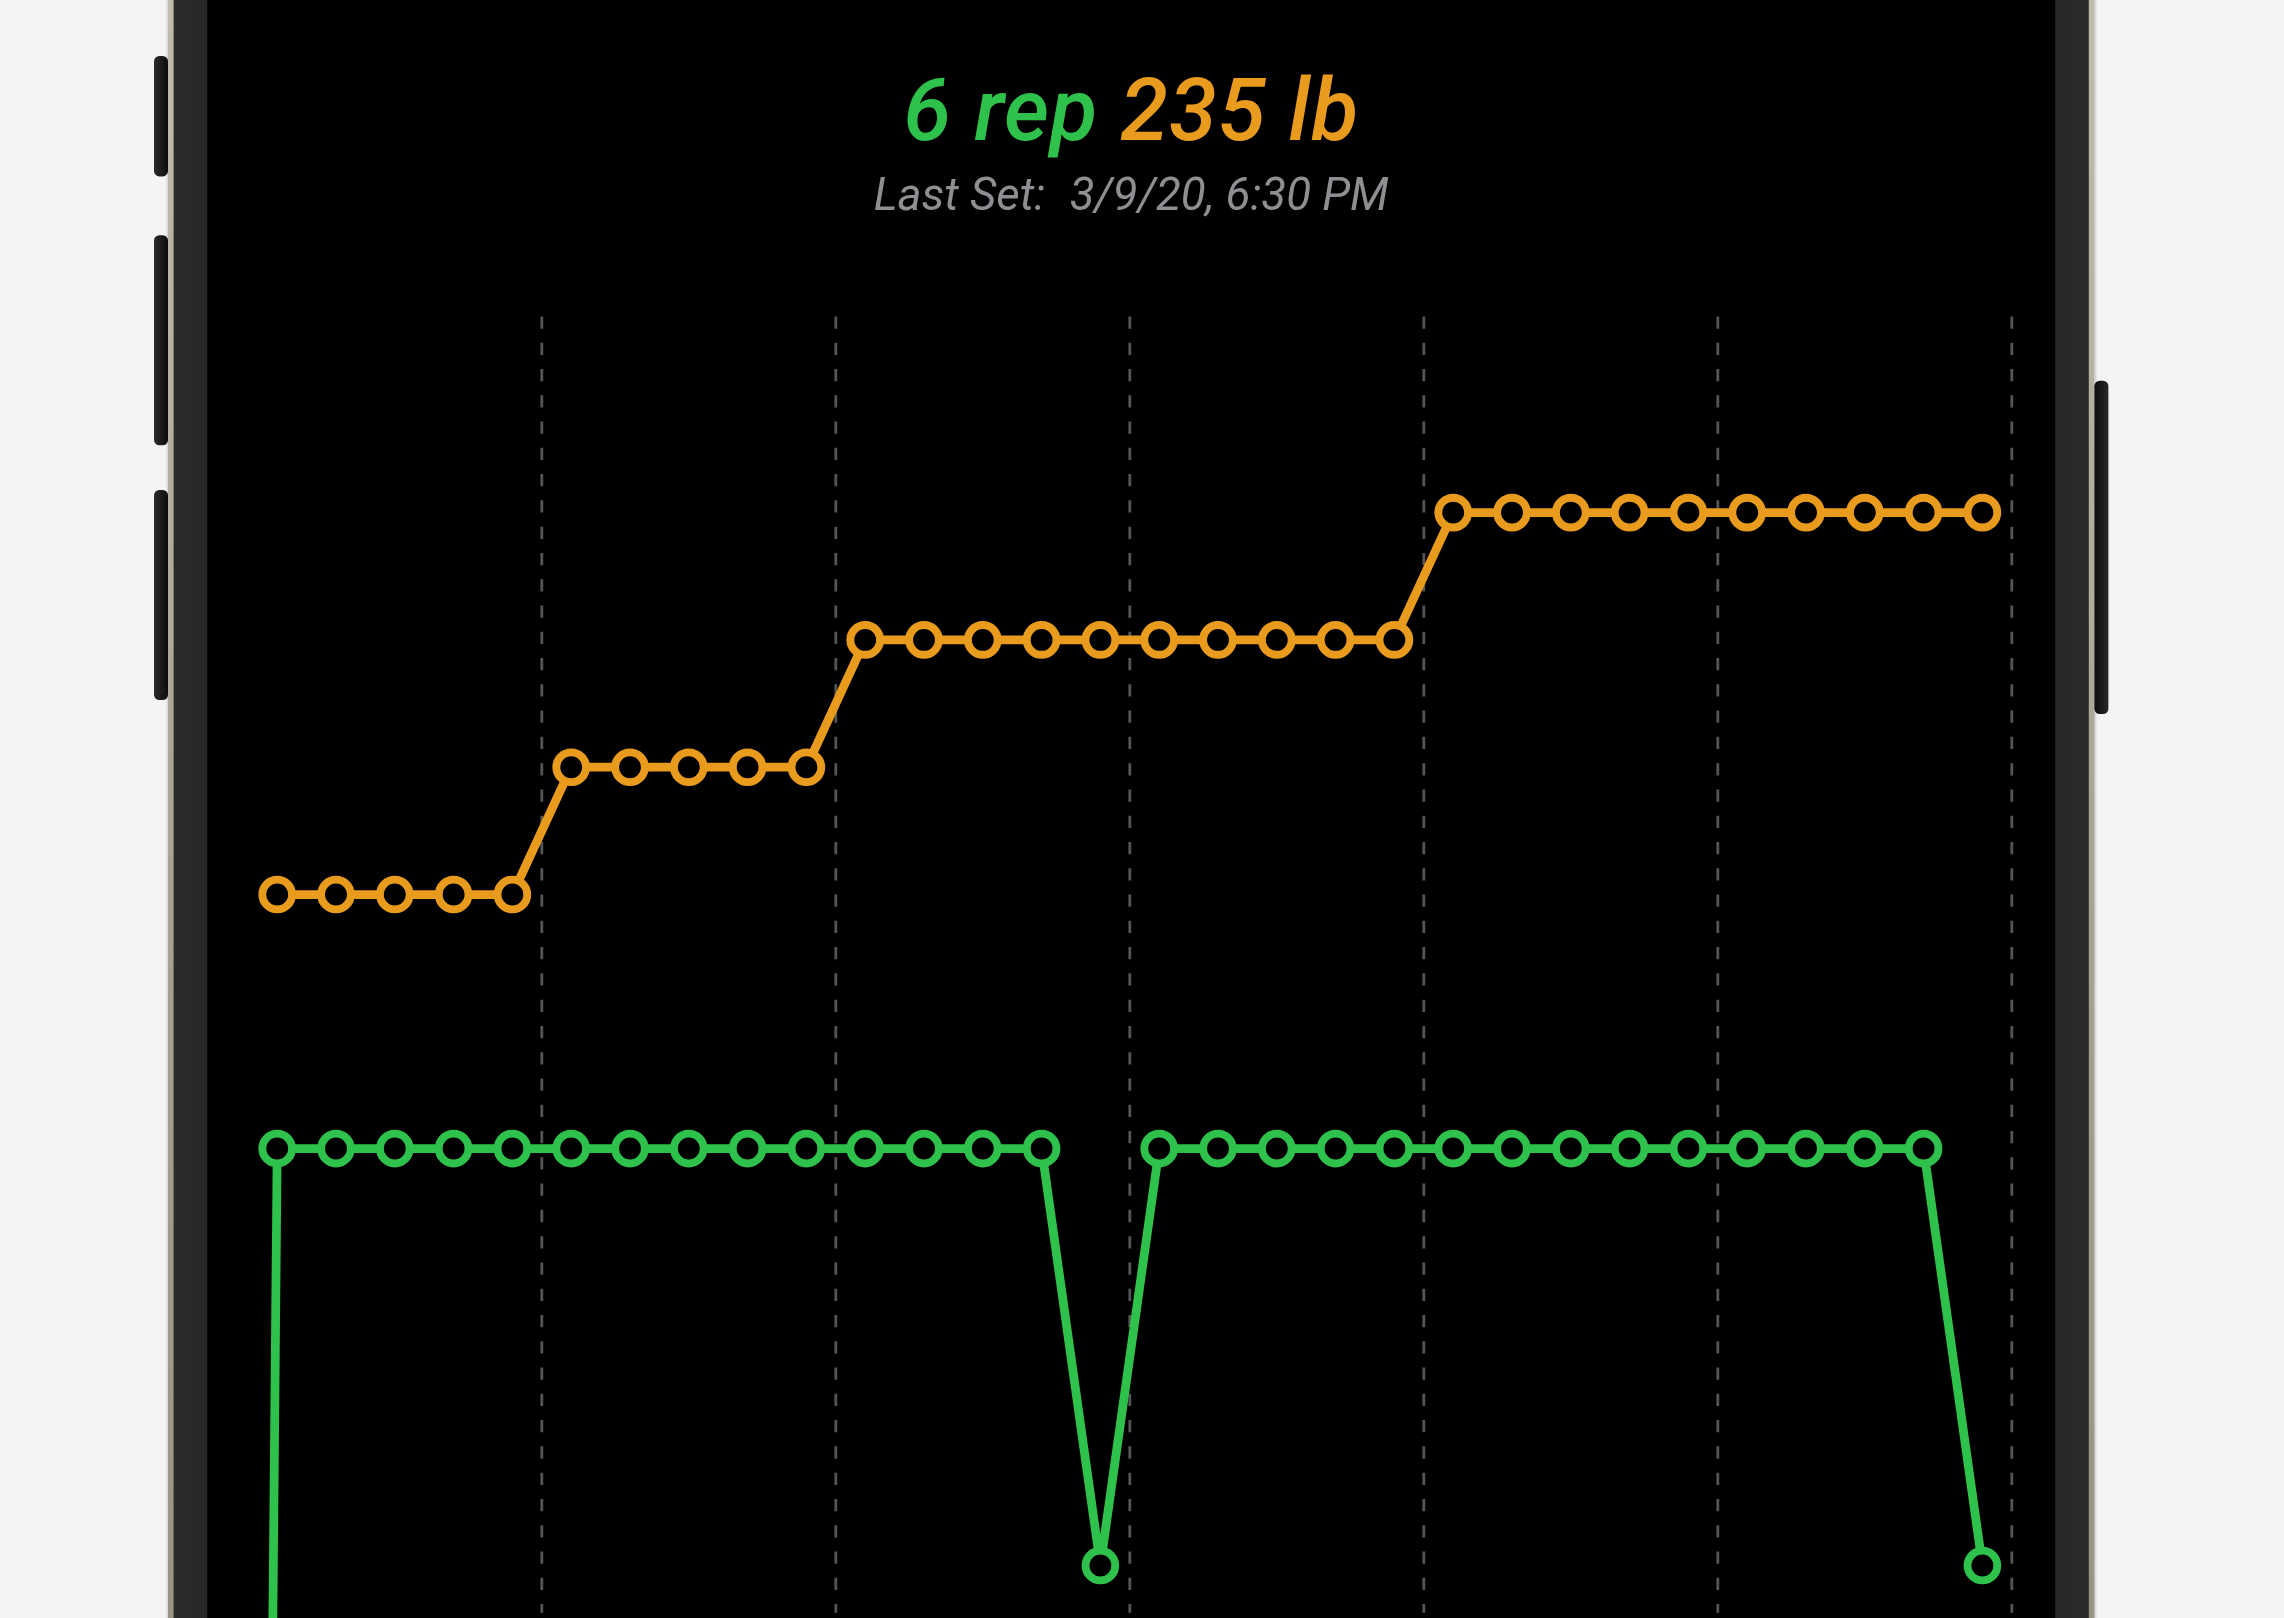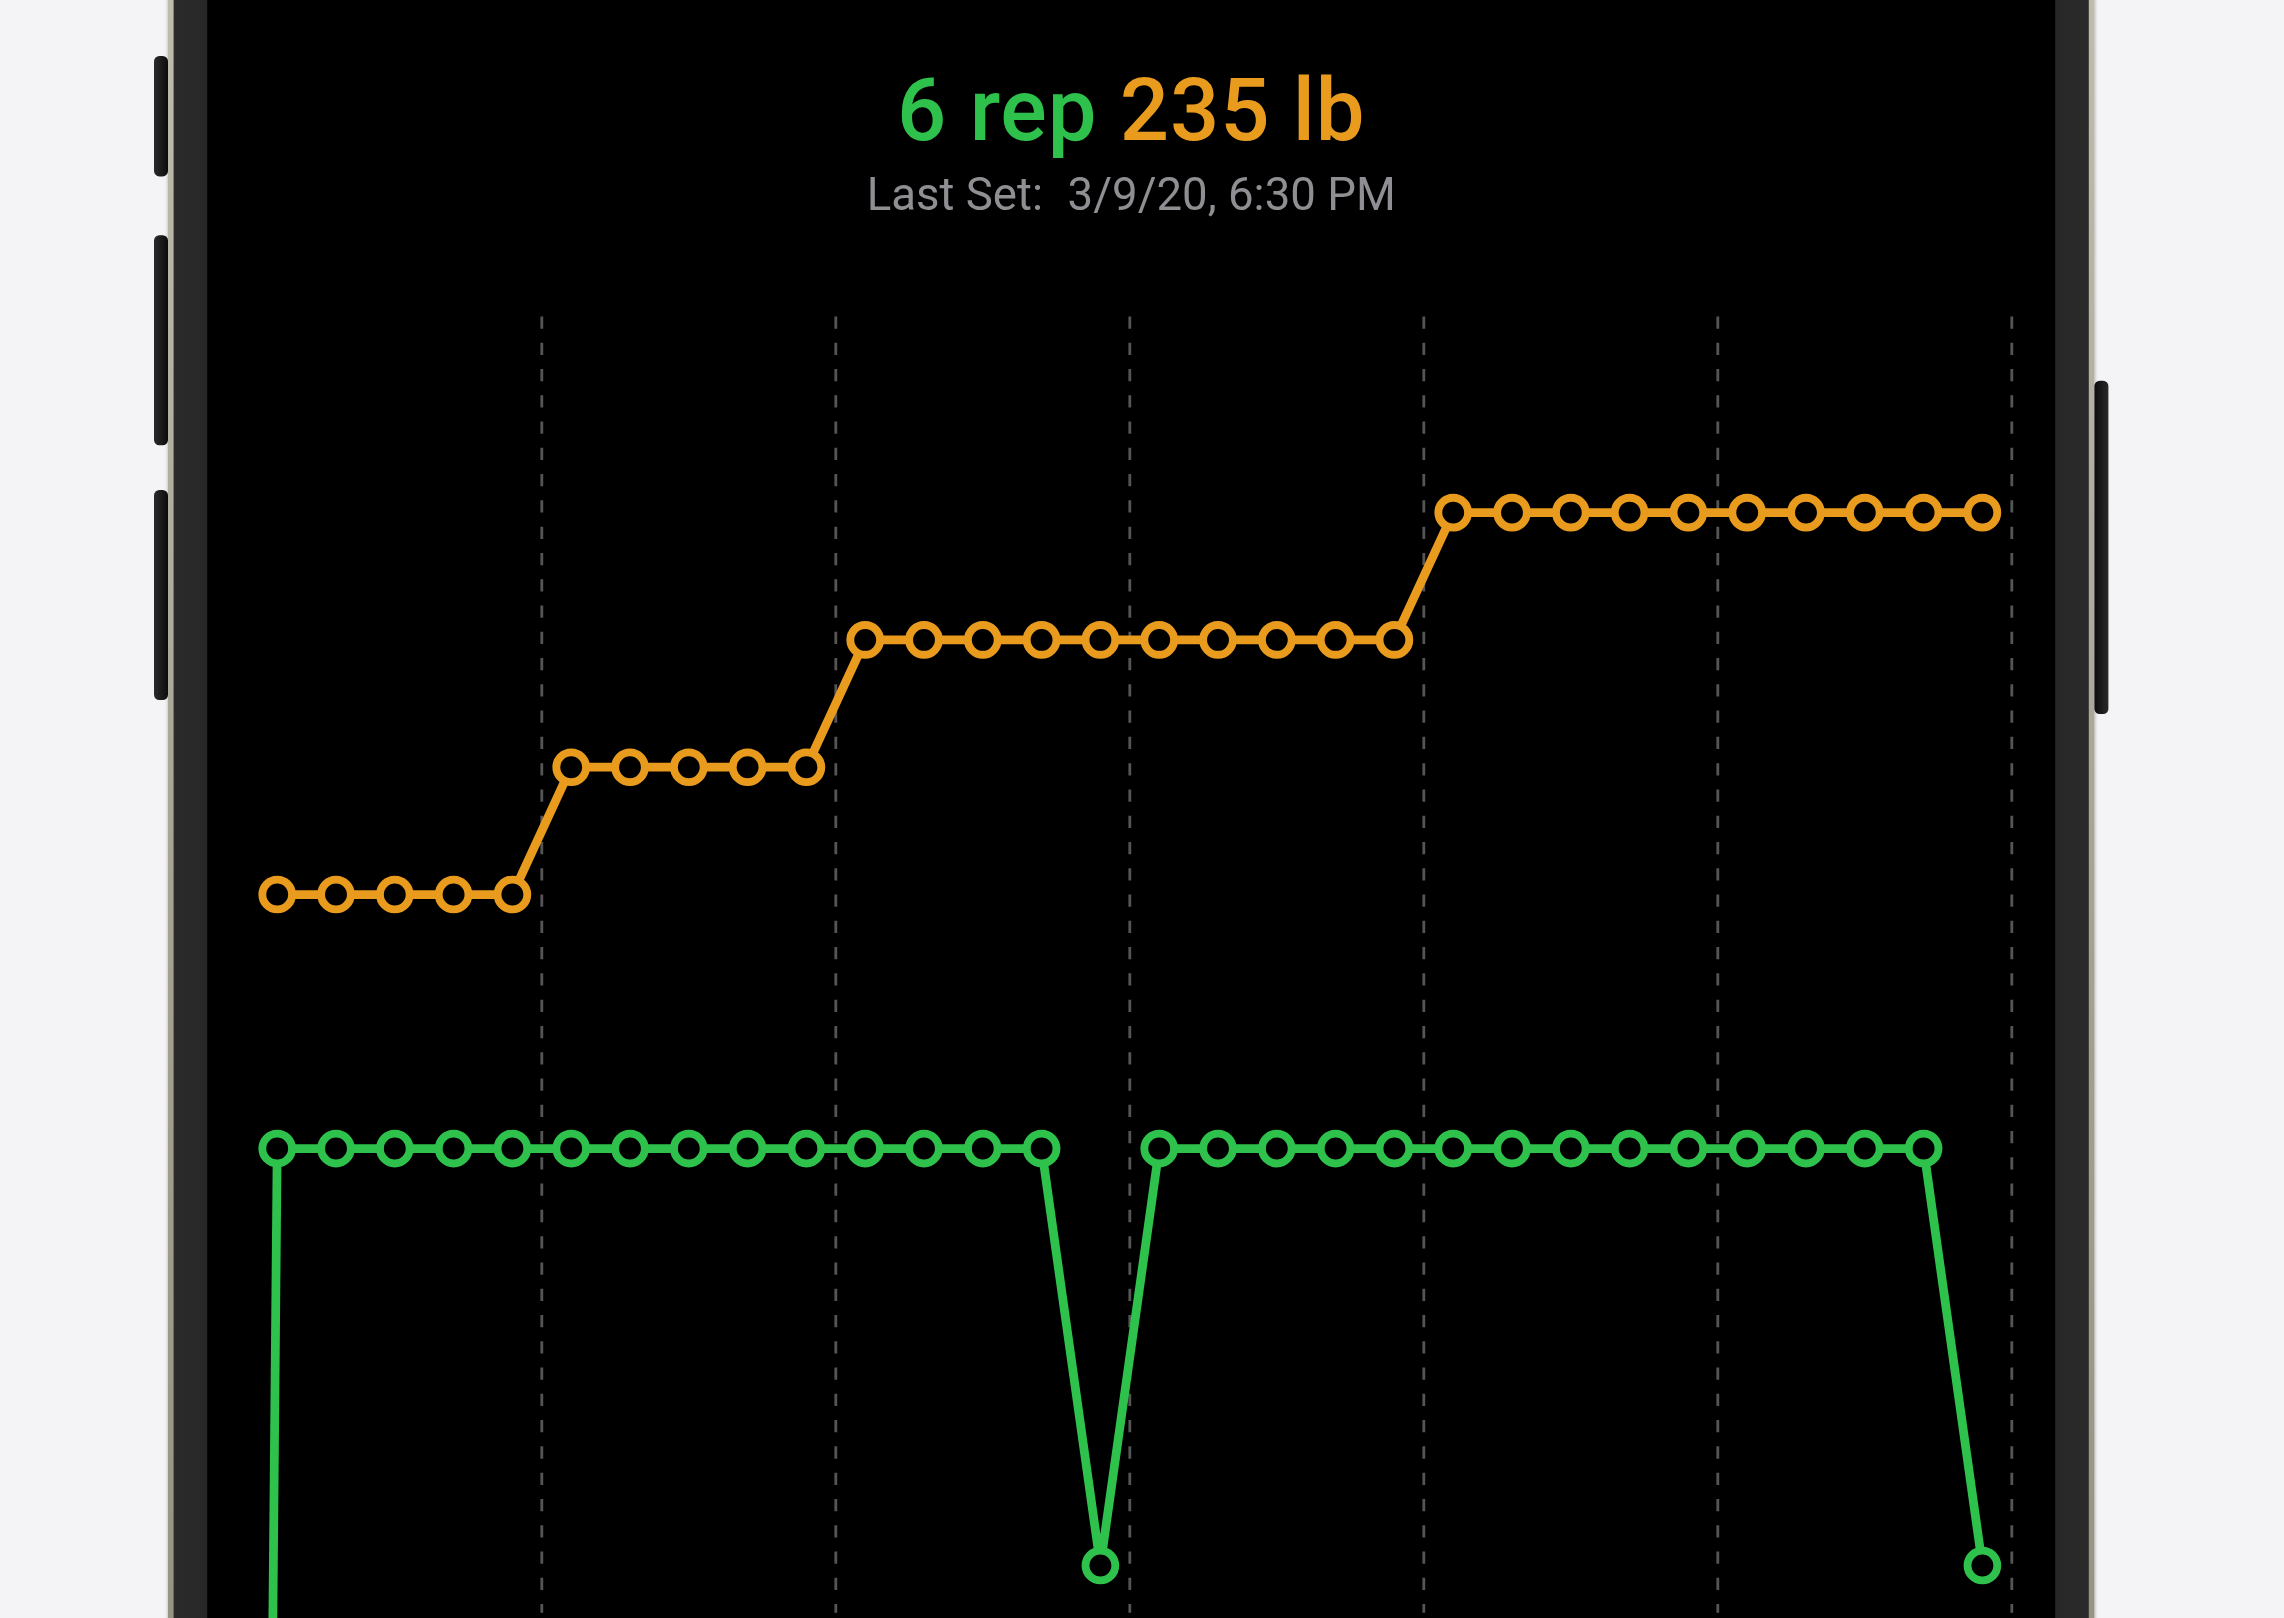--- a/index.html
+++ b/index.html
@@ -20,20 +20,21 @@
     width: 100%;
     height: 100%;
     background: var(--bg-page);
     font-family: -apple-system, BlinkMacSystemFont, "Segoe UI", Roboto, Helvetica, Arial, sans-serif;
     overflow: hidden;
   }
   .stage {
     width: calc(816px * var(--scale));
     height: calc(578px * var(--scale));
     position: relative;
+    font-style: italic;
   }
   .inner {
     width: 816px;
     height: 578px;
     transform-origin: top left;
     transform: scale(var(--scale));
     position: absolute;
     left: 0; top: 0;
   }
 

